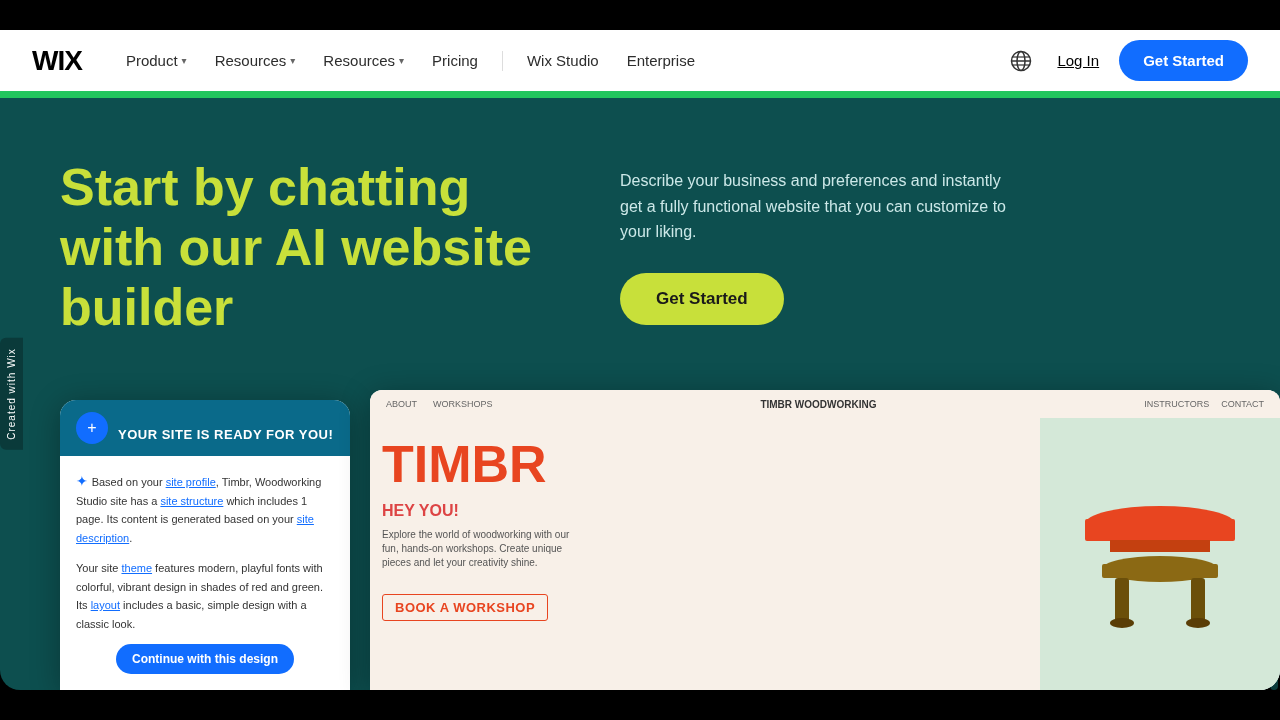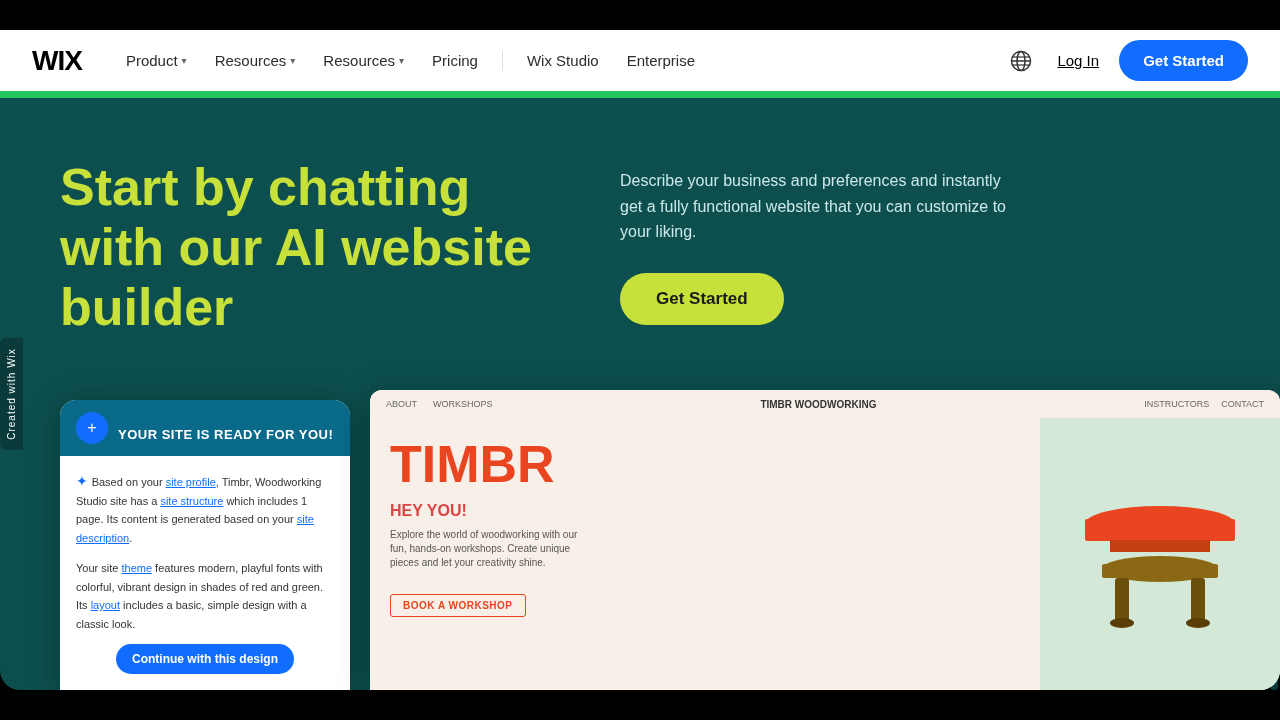--- a/index.html
+++ b/index.html
@@ -177,39 +177,39 @@
     .preview-brand { font-size: 10px; font-weight: 700; color: #333; }
     .preview-nav-right { display: flex; gap: 12px; }
 
     .preview-body {
       display: flex;
       height: calc(100% - 28px);
     }
     .preview-content {
       flex: 1;
       background: #f8f0e8;
-      padding: 20px 20px;
+      padding: 20px 12px;
       display: flex;
       flex-direction: column;
       justify-content: flex-start;
     }
     .preview-brand-large {
       font-size: 52px;
       font-weight: 900;
       color: #e84520;
       line-height: 1;
       margin-bottom: 12px;
     }
     .preview-hey { font-size: 16px; font-weight: 800; color: #d44; margin-bottom: 8px; }
     .preview-desc { font-size: 10px; color: #555; line-height: 1.4; max-width: 200px; margin-bottom: 24px; }
     .preview-book-btn {
       background: transparent;
       border: 1.5px solid #e84520;
       color: #e84520;
-      font-size: 10px;
+      font-size: 13px;
       font-weight: 700;
       padding: 5px 12px;
       border-radius: 3px;
       cursor: pointer;
       width: fit-content;
       letter-spacing: 0.5px;
     }
     .preview-image {
       width: 240px;
       background: #d4e8d8;

